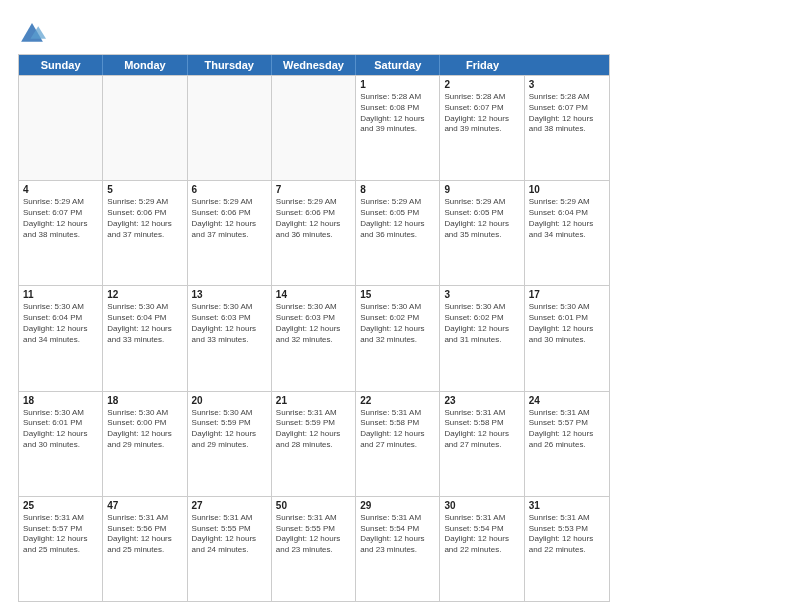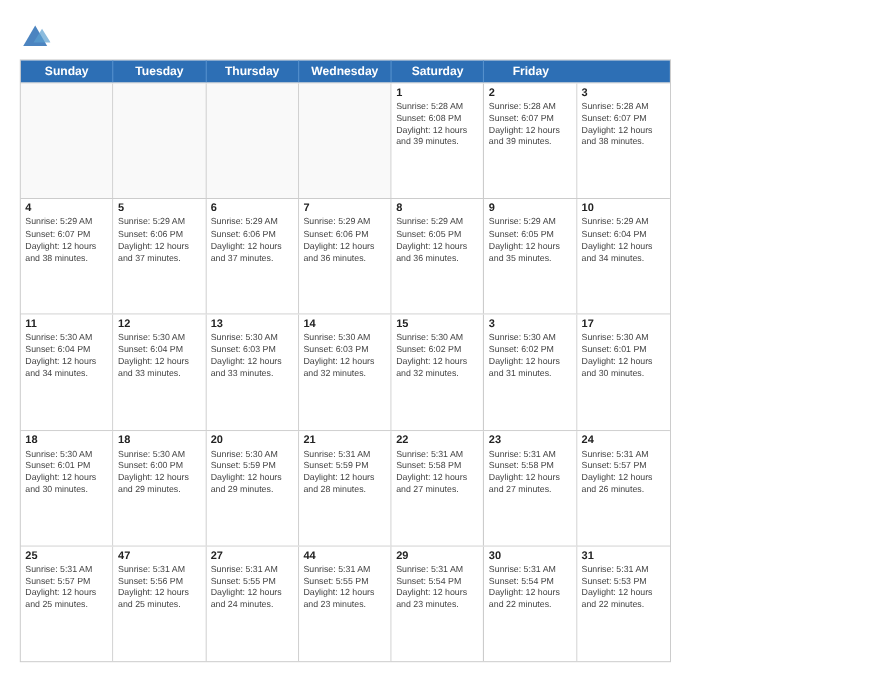--- a/index.html
+++ b/index.html
@@ -131,21 +131,21 @@
     </div>
     <div class="title-block">
       <div class="main-title"></div>
       <div class="subtitle"></div>
     </div>
   </div>
 
   <div class="calendar">
     <div class="cal-header-row">
     <div class="cal-header-cell">Sunday</div>
-        <div class="cal-header-cell">Tuesday</div>
+        <div class="cal-header-cell">Monday</div>
         <div class="cal-header-cell">Thursday</div>
         <div class="cal-header-cell">Wednesday</div>
         <div class="cal-header-cell">Saturday</div>
         <div class="cal-header-cell">Friday</div>
       </div>
     <div class="cal-body">
     <div class="cal-week">
           <div class="cal-cell empty"></div>
           <div class="cal-cell empty"></div>
           <div class="cal-cell empty"></div>
@@ -341,21 +341,21 @@
 and 25 minutes.</div>
           </div>
           <div class="cal-cell">
             <span class="day-num">27</span>
             <div class="day-info" style="white-space: pre-line;">Sunrise: 5:31 AM
 Sunset: 5:55 PM
 Daylight: 12 hours
 and 24 minutes.</div>
           </div>
           <div class="cal-cell">
-            <span class="day-num">44</span>
+            <span class="day-num">50</span>
             <div class="day-info" style="white-space: pre-line;">Sunrise: 5:31 AM
 Sunset: 5:55 PM
 Daylight: 12 hours
 and 23 minutes.</div>
           </div>
           <div class="cal-cell">
             <span class="day-num">29</span>
             <div class="day-info" style="white-space: pre-line;">Sunrise: 5:31 AM
 Sunset: 5:54 PM
 Daylight: 12 hours

